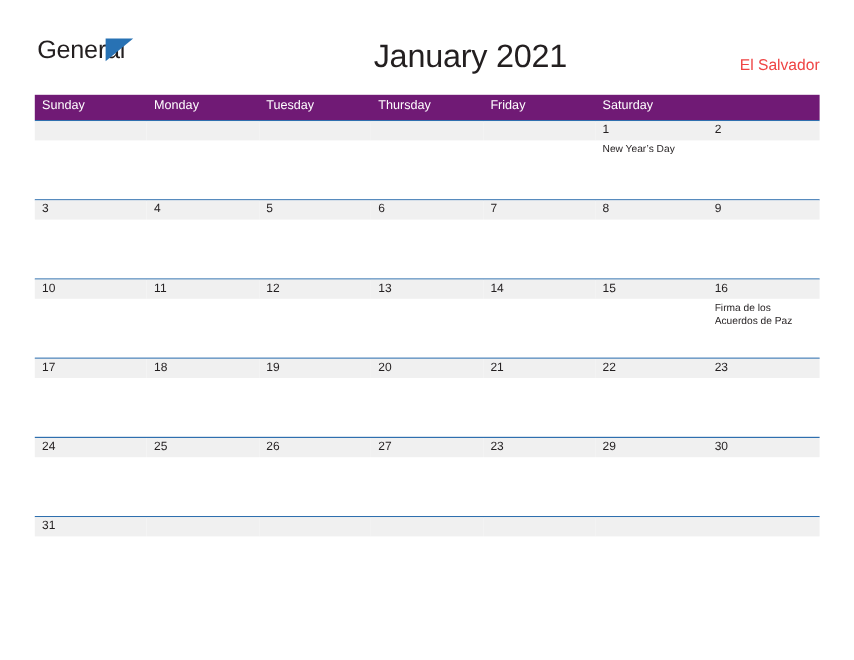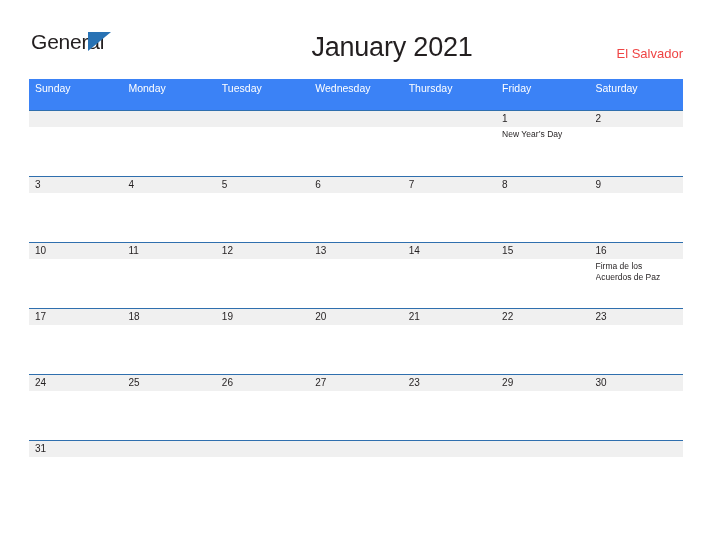--- a/index.html
+++ b/index.html
@@ -91,22 +91,22 @@
 
   
   .calendar {
     position: absolute;
     left: 29px;
     top: 79px;
     width: 654px;
   }
   .weekdays {
     display: flex;
-    background: #3b82f6;
-    height: 31px;
+    background: #701a75;
+    height: 21px;
   }
   .weekday {
     width: 93.43px;
     box-sizing: border-box;
     padding-left: 6px;
     color: #ffffff;
     font-size: 10.5px;
     line-height: 19px;
     white-space: nowrap;
     overflow: hidden;
@@ -177,21 +177,20 @@
 
     <div class="title">January 2021</div>
     <div class="region">El Salvador</div>
   </div>
 
   <div class="calendar">
     <div class="weekdays">
       <div class="weekday">Sunday</div>
       <div class="weekday">Monday</div>
       <div class="weekday">Tuesday</div>
-      <div class="weekday">Wednesday</div>
       <div class="weekday">Thursday</div>
       <div class="weekday">Friday</div>
       <div class="weekday">Saturday</div>
     </div>
 
     <div id="weeks-container">
         <div class="week">
           <div class="week-cells">
             <div class="cell empty">
               <div class="datestrip"></div>

